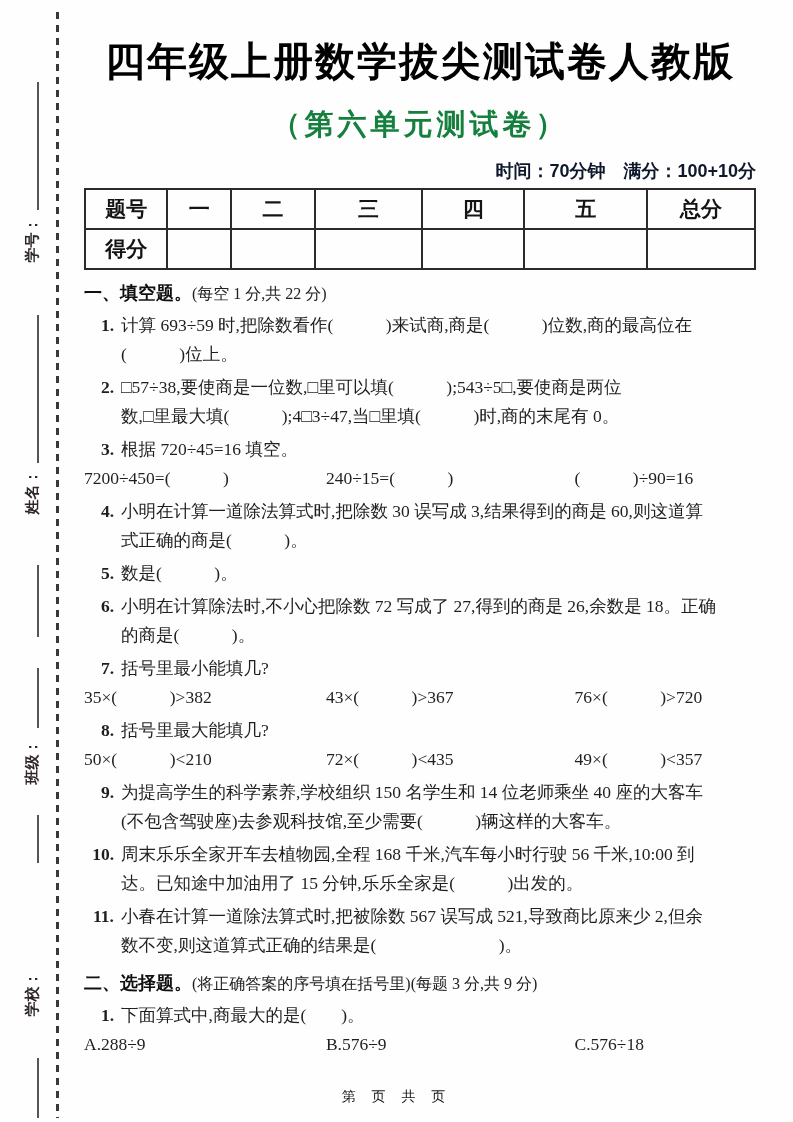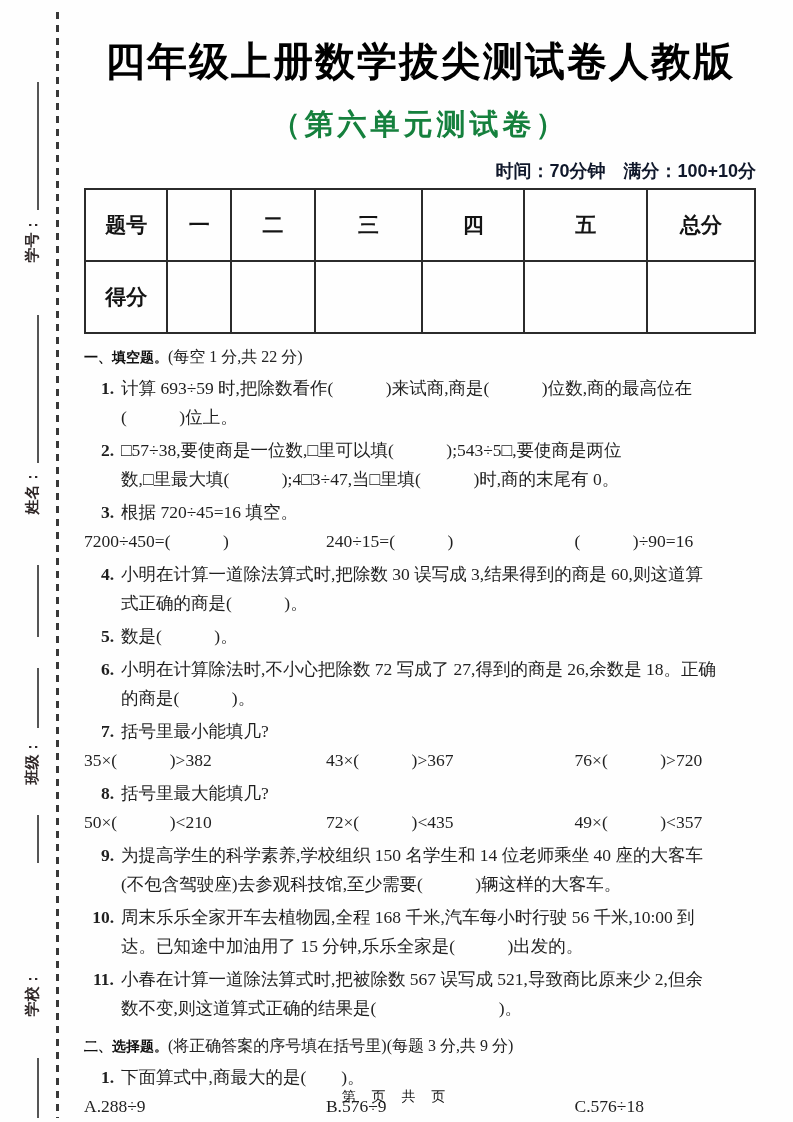--- a/index.html
+++ b/index.html
@@ -32,25 +32,25 @@
   }
   .meta{
     margin-top:14px;text-align:right;
     font-family:"Liberation Sans",sans-serif;font-size:18px;font-weight:700;color:#0f172a;
   }
   
   table.score{width:100%;border-collapse:collapse;margin-top:5px;table-layout:fixed;}
   table.score td{
     border:2px solid #2b2b2b;text-align:center;vertical-align:middle;
     font-family:"Liberation Sans",sans-serif;font-weight:700;font-size:21px;
-    height:38px;padding:16px;color:#141414;
+    height:38px;padding:0;color:#141414;
   }
   
   .sec{margin-top:10px;line-height:26px;}
-  .sec-title{font-family:"Liberation Sans",sans-serif;font-weight:700;font-size:14px;color:#101010;}
+  .sec-title{font-family:"Liberation Sans",sans-serif;font-weight:700;font-size:18px;color:#101010;}
   .sec-note{font-size:16px;color:#222;}
   .q{display:flex;margin-top:4px;font-size:17.5px;line-height:29px;}
   .qnum{width:30px;min-width:30px;text-align:right;padding-right:7px;font-weight:700;}
   .qbody{flex:1;min-width:0;}
   .qline{white-space:nowrap;}
   .parts{display:grid;grid-template-columns:36% 37% 27%;margin-left:-37px;}
   .part{white-space:nowrap;}
   
   .footer{
     position:absolute;left:0;width:100%;bottom:16px;text-align:center;

